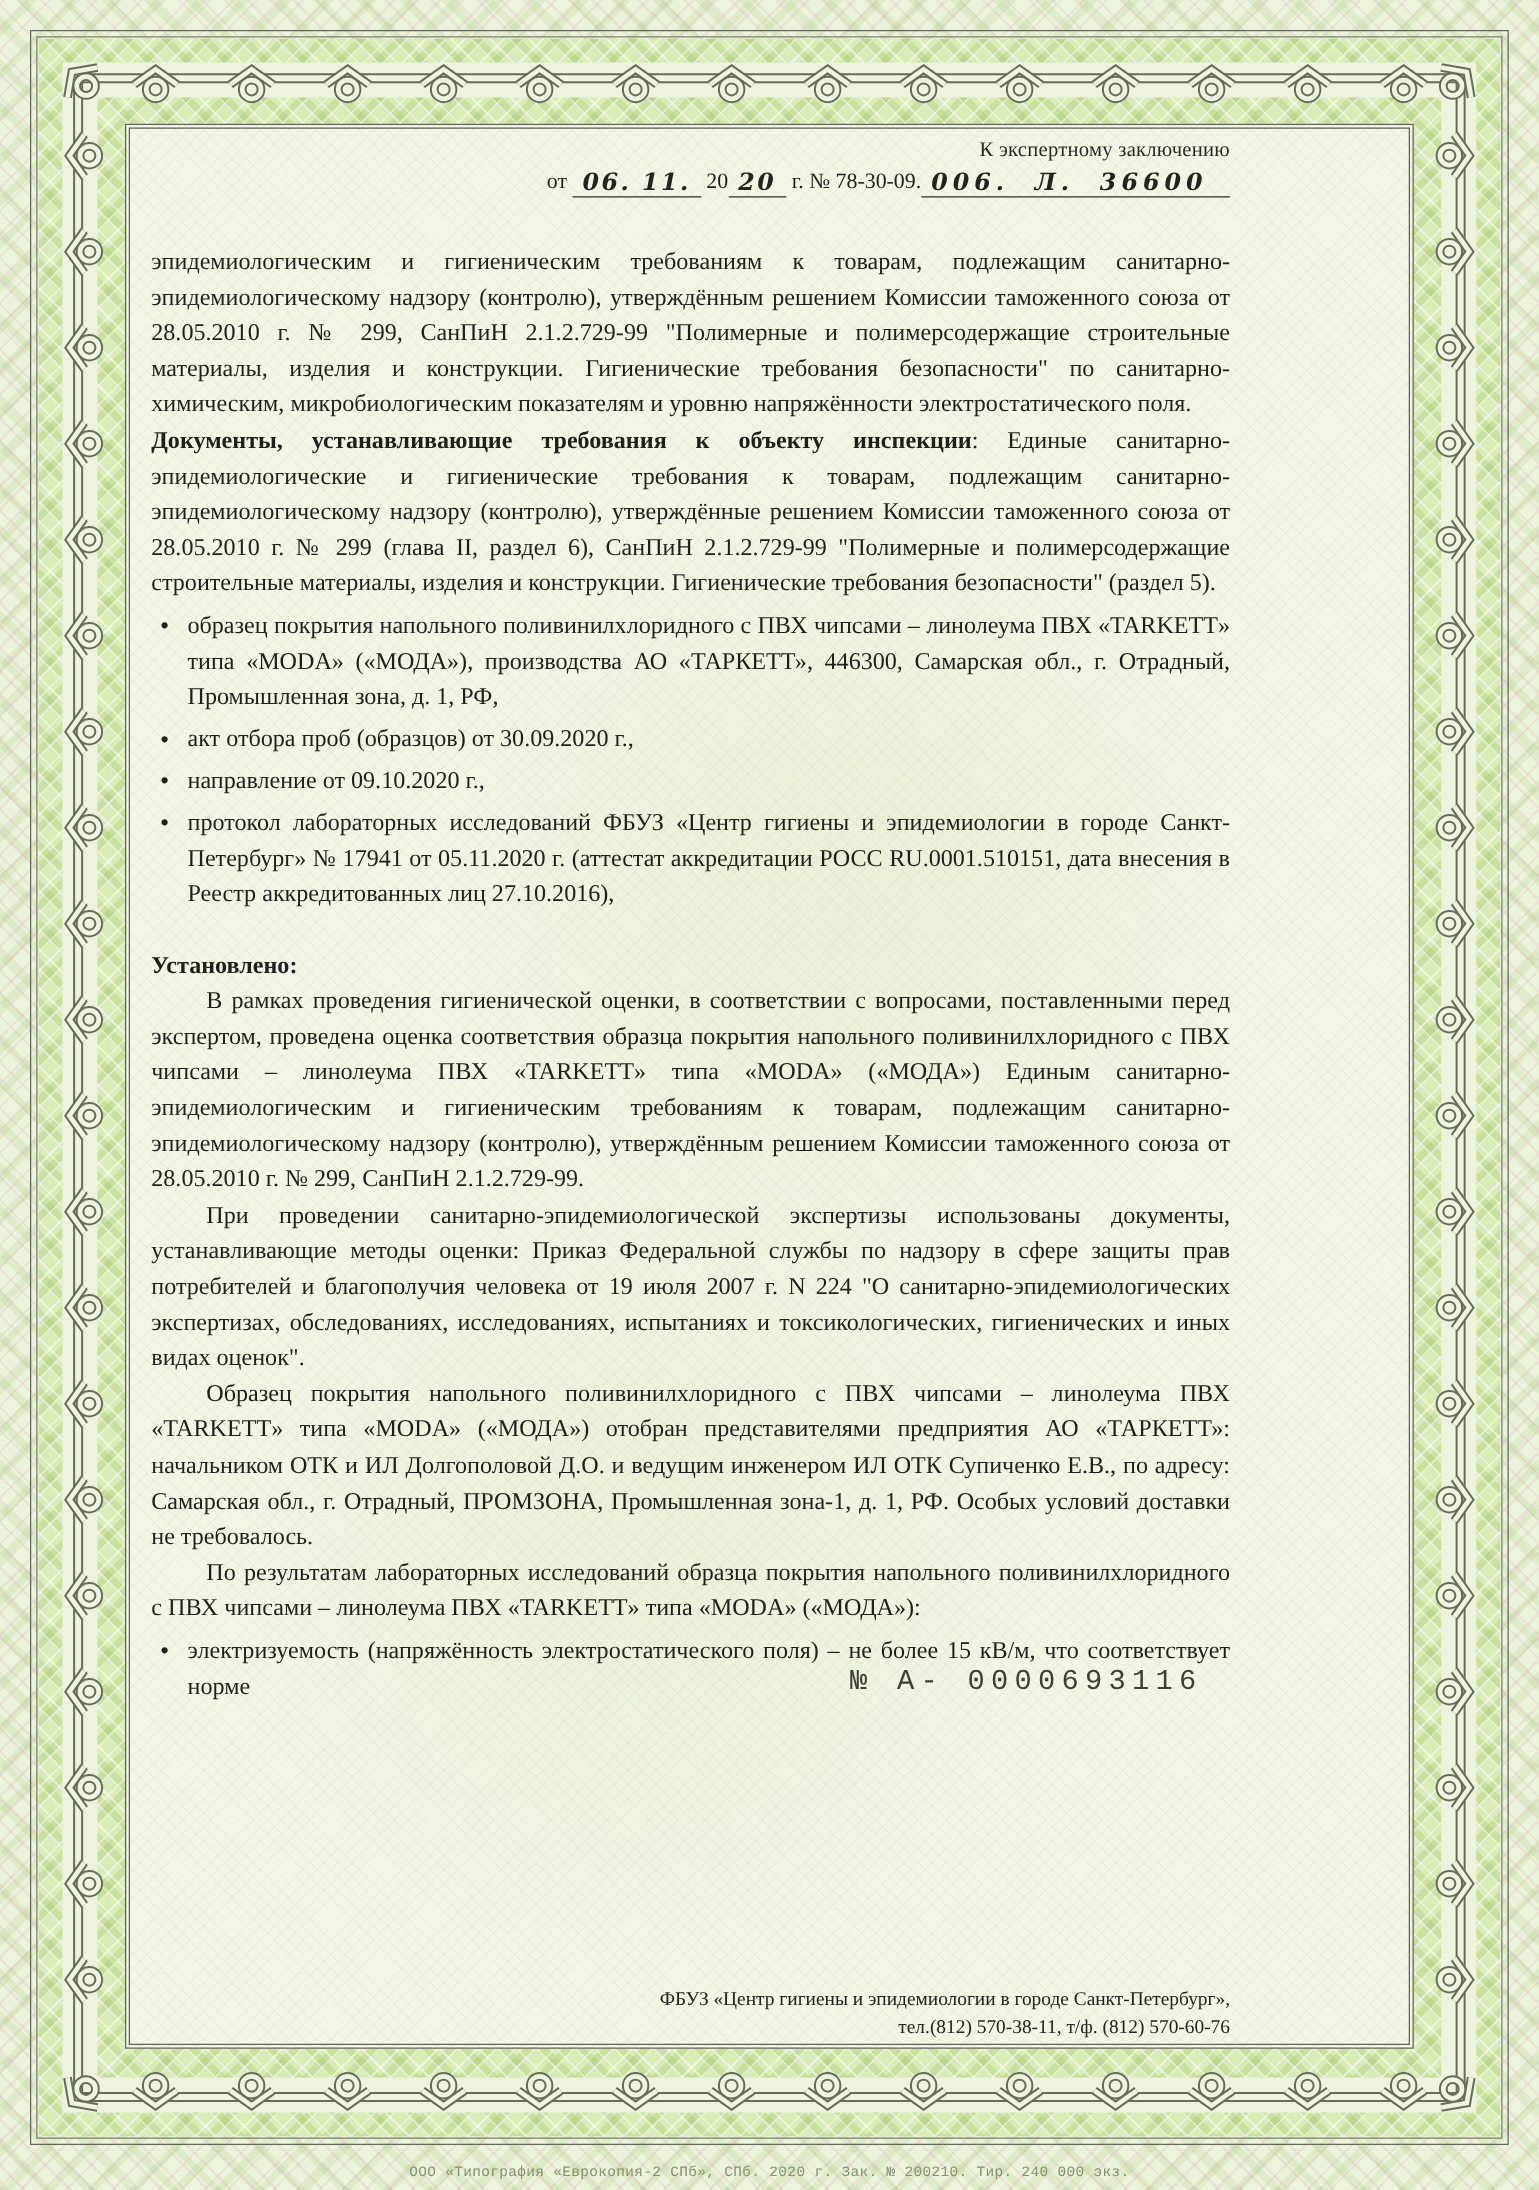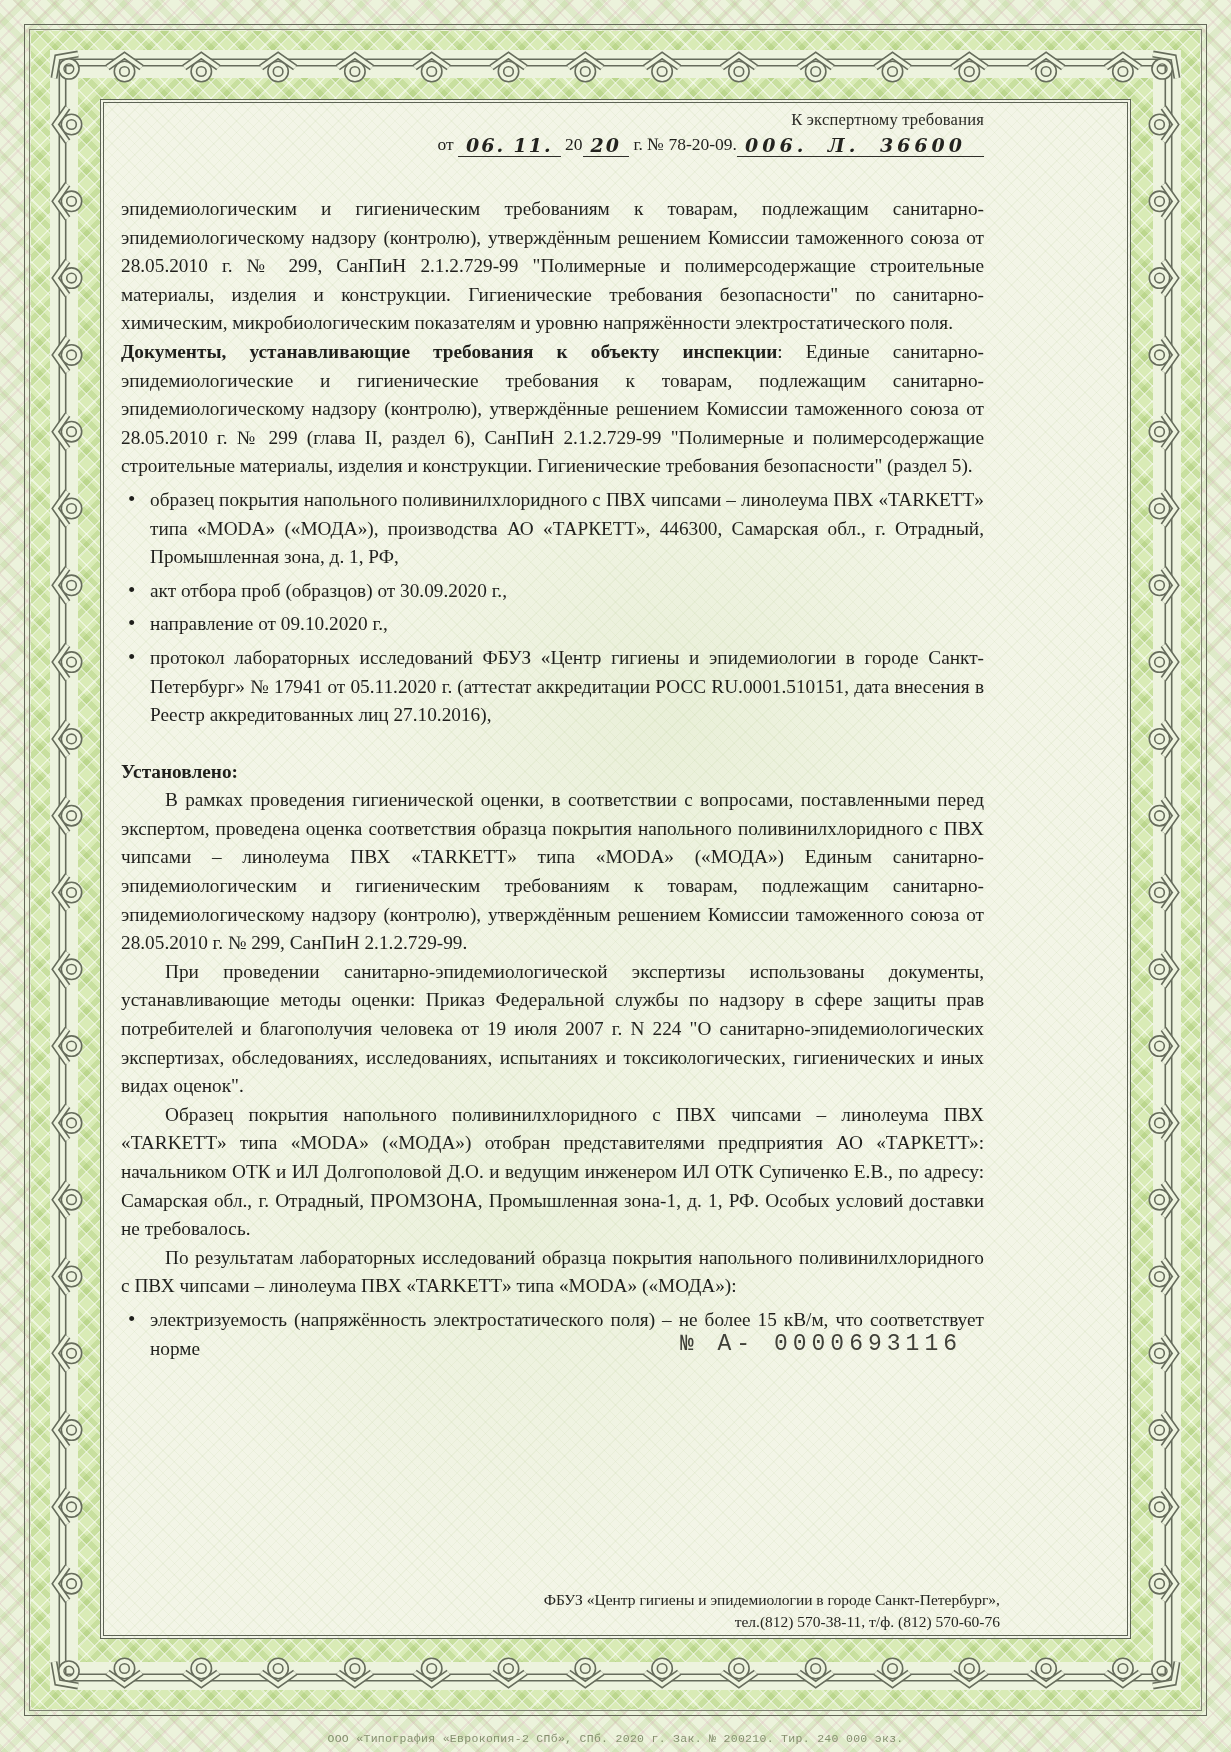--- a/index.html
+++ b/index.html
@@ -75,21 +75,21 @@
   }
   ul.blist li::before{
     content:"\2022";position:absolute;left:7px;top:-1px;font-size:21px;
   }
   .serial-row{text-align:right;margin-top:-33px;padding-right:22px;}
   .serial{
     font-family:Liberation Mono, monospace;
     font-size:23px;letter-spacing:5px;color:#3f3f38;font-weight:500;white-space:nowrap;
   }
   .org-block{
-    position:absolute;right:130px;bottom:6px;
+    position:absolute;right:146px;bottom:6px;
     text-align:right;font-size:15.5px;line-height:21.5px;color:#23231f;
   }
   .print-line{
     position:absolute;left:0;right:0;bottom:7px;
     text-align:center;
     font-family:Liberation Mono, monospace;
     font-size:11.5px;color:#84906e;letter-spacing:.3px;
   }
 </style>
 </head>
@@ -535,28 +535,28 @@
         <circle cx="0" cy="9" r="7.5" fill="none" stroke="#666c5c" stroke-width="7"></circle>
         <circle cx="0" cy="9" r="7.5" fill="none" stroke="#eef4df" stroke-width="3.8"></circle>
         <path d="M -17 5 L 0 -7 L 17 5" fill="none" stroke="#666c5c" stroke-width="7"></path>
         <path d="M -17 5 L 0 -7 L 17 5" fill="none" stroke="#eef4df" stroke-width="3.8"></path>
       </g>
     </svg>
 
   <div class="content">
     <div class="content-inner">
 
-      <div class="hdr-note">К экспертному требования</div>
+      <div class="hdr-note">К экспертному заключению</div>
 
       <div class="date-line">
         <span class="print">от</span>
         <span class="hw u">06. 11.</span>
         <span class="print">20</span><span class="hw u">20</span>
         <span class="print">г.</span>
-        <span class="print">№ 78-20-09.</span><span class="hw u num">006. Л. 36600</span>
+        <span class="print">№ 78-30-09.</span><span class="hw u num">006. Л. 36600</span>
       </div>
 
       <div class="bodytext">
 
         <p><span>эпидемиологическим и гигиеническим  требованиям к товарам, подлежащим санитарно-эпидемиологическому надзору (контролю), утверждённым решением Комиссии таможенного союза от 28.05.2010 г. № 299, СанПиН 2.1.2.729-99 "Полимерные и полимерсодержащие строительные материалы, изделия и конструкции. Гигиенические требования безопасности" по санитарно-химическим, микробиологическим показателям и уровню напряжённости электростатического поля.</span></p>
 
         <p><span class="b">Документы, устанавливающие требования к объекту инспекции</span><span>: Единые санитарно-эпидемиологические и гигиенические  требования к товарам, подлежащим санитарно-эпидемиологическому надзору (контролю), утверждённые решением Комиссии таможенного союза от 28.05.2010 г. № 299 (глава II, раздел 6), СанПиН 2.1.2.729-99 "Полимерные и полимерсодержащие строительные материалы, изделия и конструкции. Гигиенические требования безопасности" (раздел 5).</span></p>
 
 
         <ul class="blist">

